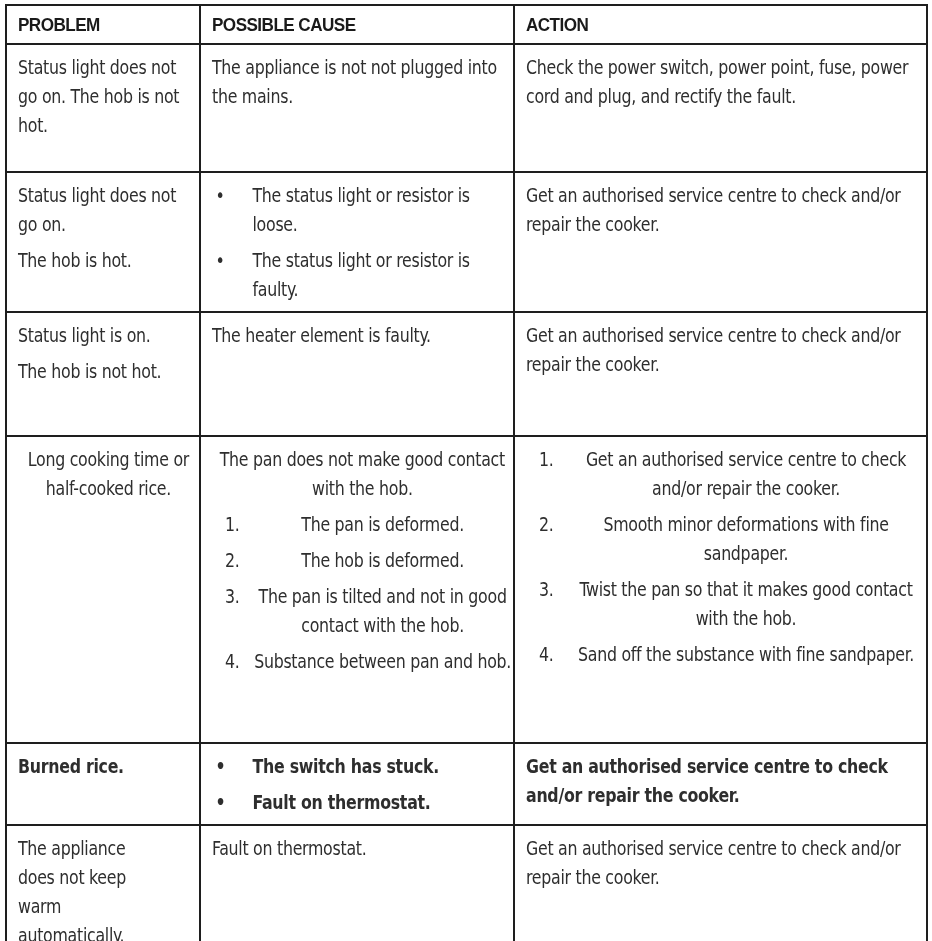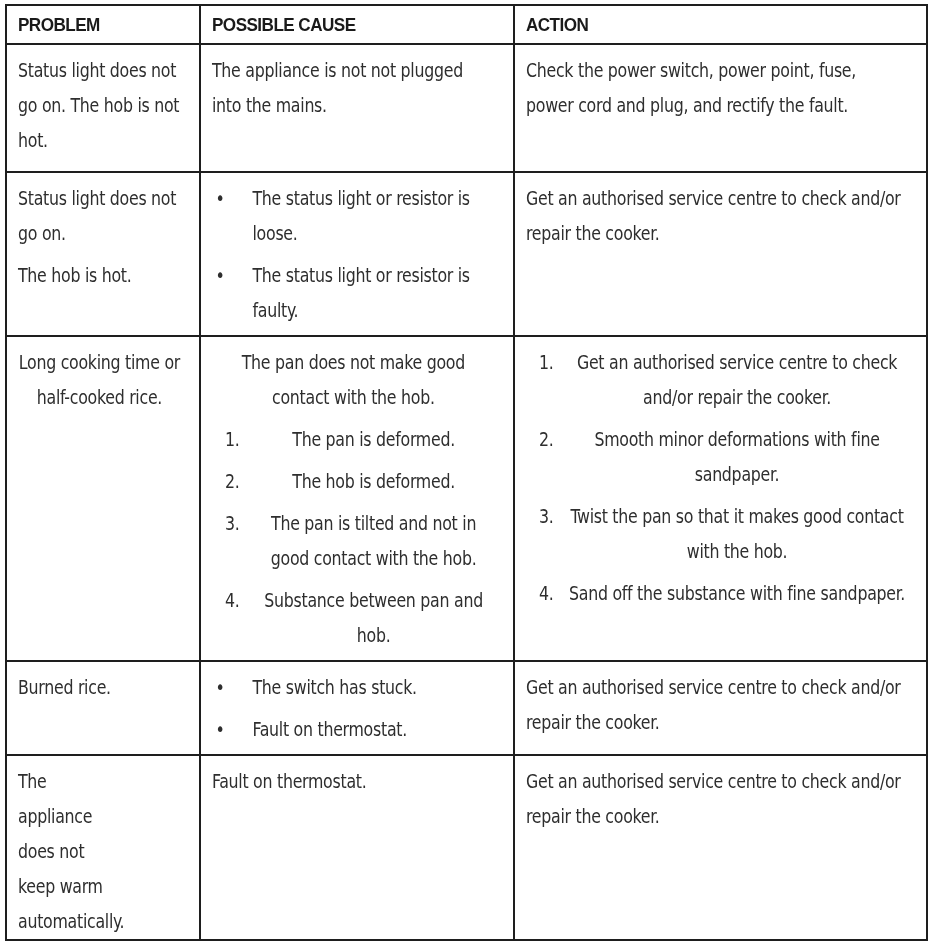--- a/index.html
+++ b/index.html
@@ -1,37 +1,37 @@
 <!DOCTYPE html>
 <html><head>
 <meta charset="utf-8">
 <style>
   html, body { margin: 0; padding: 0; background: #ffffff; }
   body { width: 932px; height: 941px; position: relative; overflow: hidden;
          font-family: "DejaVu Sans Condensed", "Liberation Sans Narrow", "Liberation Sans", sans-serif; color: #2e2e2e; }
   table { position: absolute; left: 5px; top: 4px; width: 921px; border-collapse: collapse; table-layout: fixed; }
   col.c1 { width: 194px; } col.c2 { width: 314px; } col.c3 { width: 413px; }
-  th, td { border: 2.5px solid #1e1e1e; vertical-align: top; text-align: left; padding: 0 18px 0 11px; margin-top: 46px; }
+  th, td { border: 2.5px solid #1e1e1e; vertical-align: top; text-align: left; padding: 0 0 0 11px; margin-top: 46px; }
   th { font-family: "Liberation Sans", sans-serif; font-weight: bold; font-size: 19px; color: #1a1a1a;
        height: 37px; vertical-align: middle; letter-spacing: -0.6px; transform-origin: left; }
   th span { display: inline-block; transform: scaleX(0.9); transform-origin: left; }
-  td { font-size: 19.5px; line-height: 35px; padding-top: 8px; font-weight: 300; letter-spacing: -0.3px; }
+  td { font-size: 19.5px; line-height: 29px; padding-top: 8px; font-weight: 300; letter-spacing: -0.3px; }
   td .txt { display: block; transform: scaleX(0.9); transform-origin: left; width: 111%; }
   td p { margin: 0 0 7px 0; }
   td p.tight { margin: 0; }
   ul.list, ol.list { list-style: none; margin: 0; padding: 0; }
   .list li { display: flex; margin-bottom: 7px; }
   .list li .mk { width: 45px; flex: 0 0 45px; }
   .list li .mk.bul { padding-left: 4px; width: 41px; flex: 0 0 41px; }
   .list li .tx { flex: 1; }
   tr.r1 td { height: 118px; }
   tr.r2 td { height: 123px; }
   tr.r3 td { height: 114px; }
   tr.r4 td { height: 297px; text-align: center; }
-  tr.r5 td { height: 69px; }
+  tr.r5 td { height: 69px; font-weight: bold; }
   tr.r6 td { height: 119px; }
 </style>
 </head>
 <body>
 
 <table>
   <colgroup>
       <col class="c1">
       <col class="c2">
       <col class="c3">
@@ -84,20 +84,38 @@
         </ul>
       </span>
         </td>
       <td>
           <span class="txt">
             <p class="tight">Get an authorised service centre to check and/or repair the cooker.</p>
           </span>
         </td>
     </tr>
 
+    <tr class="r3">
+      <td>
+          <span class="txt">
+        <p class="tight">Status light is on.</p>
+        <p style="margin-top:7px">The hob is not hot.</p>
+      </span>
+        </td>
+      <td>
+          <span class="txt">
+            <p class="tight">The heater element is faulty.</p>
+          </span>
+        </td>
+      <td>
+          <span class="txt">
+            <p class="tight">Get an authorised service centre to check and/or repair the cooker.</p>
+          </span>
+        </td>
+    </tr>
 
     <tr class="r4">
       <td>
           <span class="txt">
             <p class="tight">Long cooking time or half-cooked rice.</p>
           </span>
         </td>
       <td>
           <span class="txt">
         <p>The pan does not make good contact with the hob.</p>

